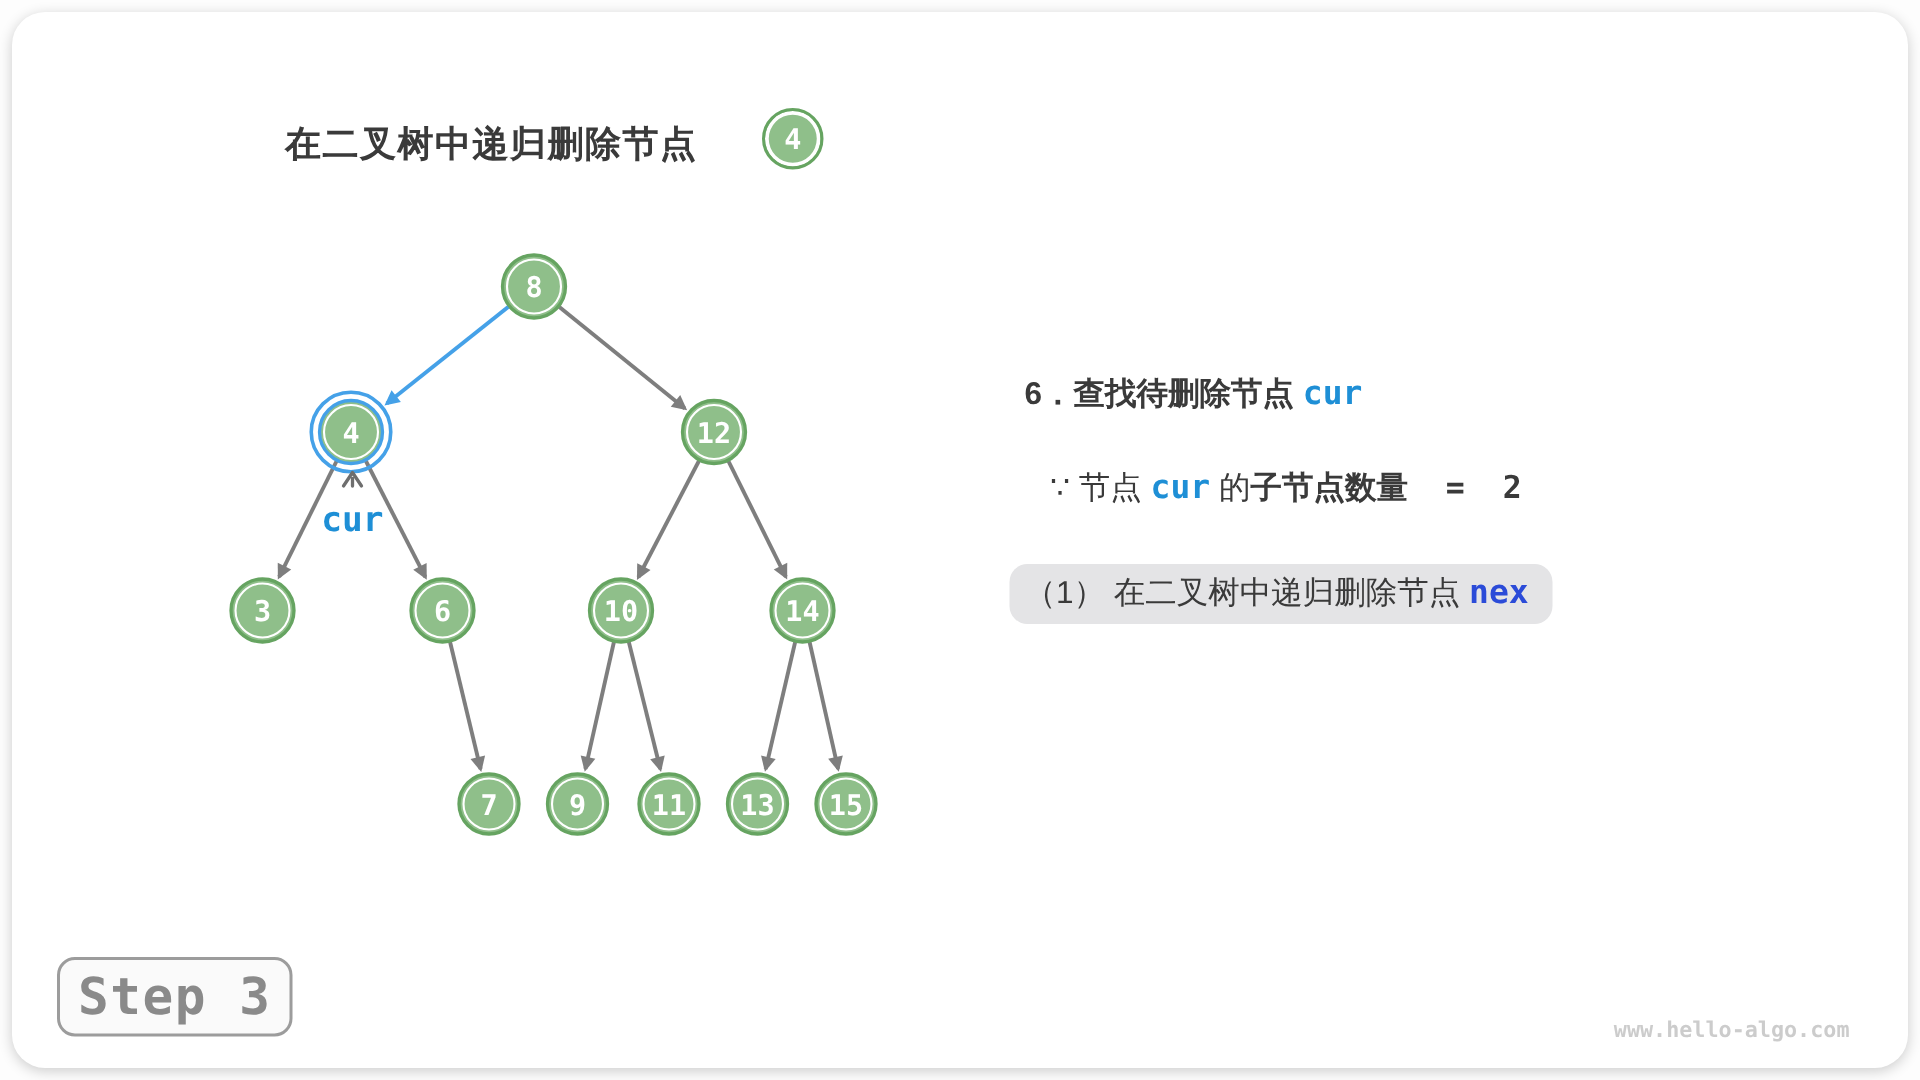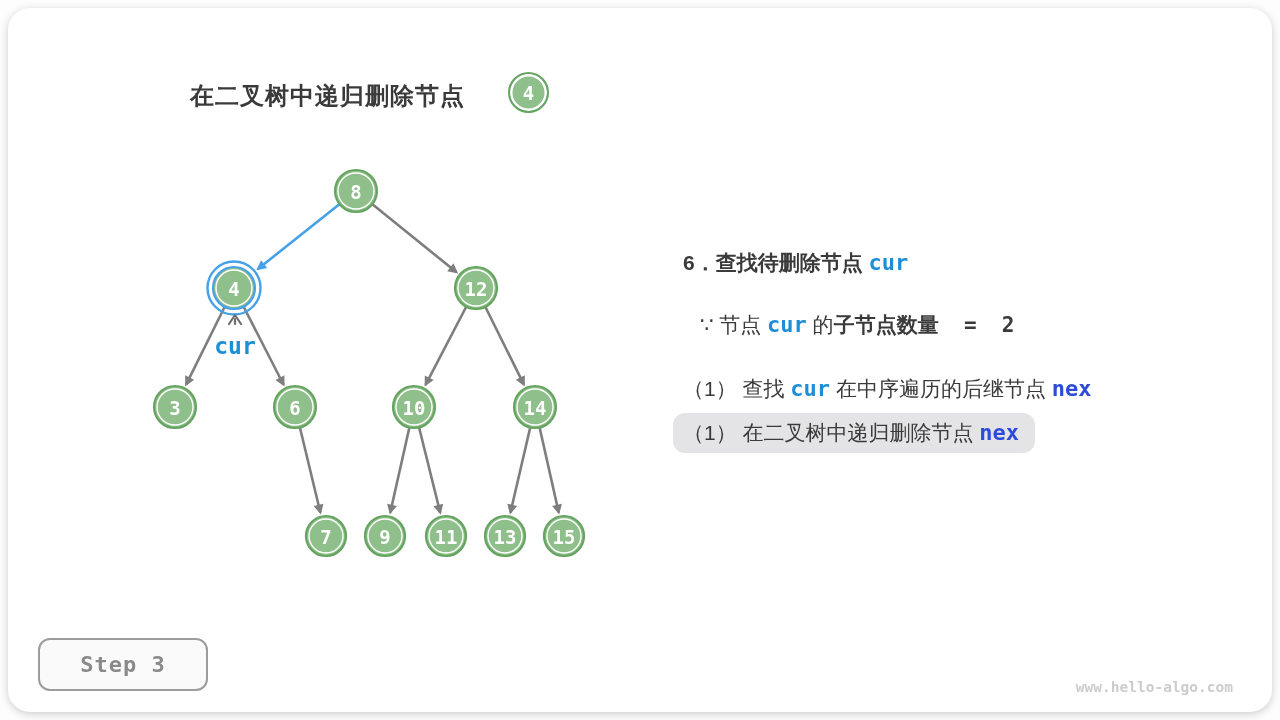--- a/index.html
+++ b/index.html
@@ -28,24 +28,24 @@
   .note-line:nth-child(4){margin-bottom:4px;}
   .note-line.hl{background:var(--note-hl);border-radius:12px;padding:6px 16px 6px 10px;
     margin-left:-10px;}
   .seg-n{font-weight:normal;}
   .seg-b{font-weight:bold;}
   .seg-bm{font-weight:bold;font-family:"DejaVu Sans Mono","Liberation Mono",monospace;font-size:21px;}
   .seg-cur{color:var(--cur-blue);font-weight:bold;font-size:22px;
     font-family:"DejaVu Sans Mono","Liberation Mono",monospace;}
   .seg-nex{color:var(--nex-blue);font-weight:bold;font-size:22px;
     font-family:"DejaVu Sans Mono","Liberation Mono",monospace;}
-  .step-badge{position:absolute;left:38px;top:638px;width:170px;height:53px;
+  .step-badge{position:absolute;left:38px;top:638px;width:157px;height:53px;
     border:2px solid #9C9C9C;border-radius:12px;background:#FAFAFA;
     display:flex;align-items:center;justify-content:center;
-    color:var(--step-gray);font-weight:bold;font-size:22px;letter-spacing:1px;
+    color:var(--step-gray);font-weight:bold;font-size:34px;letter-spacing:1px;
     font-family:"DejaVu Sans Mono","Liberation Mono",monospace;}
   .watermark{position:absolute;right:47px;top:679px;font-size:14.5px;color:var(--wm-gray);
     font-family:"DejaVu Sans Mono","Liberation Mono",monospace;font-weight:bold;}
 </style>
 </head>
 <body>
 
 <div class="card"></div>
 
 <svg id="tree-svg" width="1280" height="720" viewBox="0 0 1280 720">
@@ -138,18 +138,17 @@
       <text x="235" y="354" text-anchor="middle" fill="#1E8FD6" font-family="&quot;DejaVu Sans Mono&quot;,&quot;Liberation Mono&quot;,monospace" font-size="23" font-weight="bold">cur</text>
     </g>
 </svg>
 
 <div class="title">在二叉树中递归删除节点</div>
 <div class="badge">4</div>
 
 <div class="notes" id="notes">
     <div class="note-line"><span class="seg-b">6．查找待删除节点 </span><span class="seg-cur">cur</span></div>
     <div class="note-line"><span class="seg-n">∵ 节点 </span><span class="seg-cur">cur</span><span class="seg-n"> 的</span><span class="seg-b">子节点数量</span><span class="seg-bm">  =  2</span></div>
-    <div class="note-line"><span class="seg-n">（1） 查找 </span><span class="seg-cur">cur</span><span class="seg-n"> 在中序遍历的后继节点 </span><span class="seg-nex">nex</span></div>
     <div class="note-line hl"><span class="seg-n">（1） 在二叉树中递归删除节点 </span><span class="seg-nex">nex</span></div>
   </div>
 
 <div class="step-badge">Step 3</div>
 <div class="watermark">www.hello-algo.com</div>
 
 </body></html>

